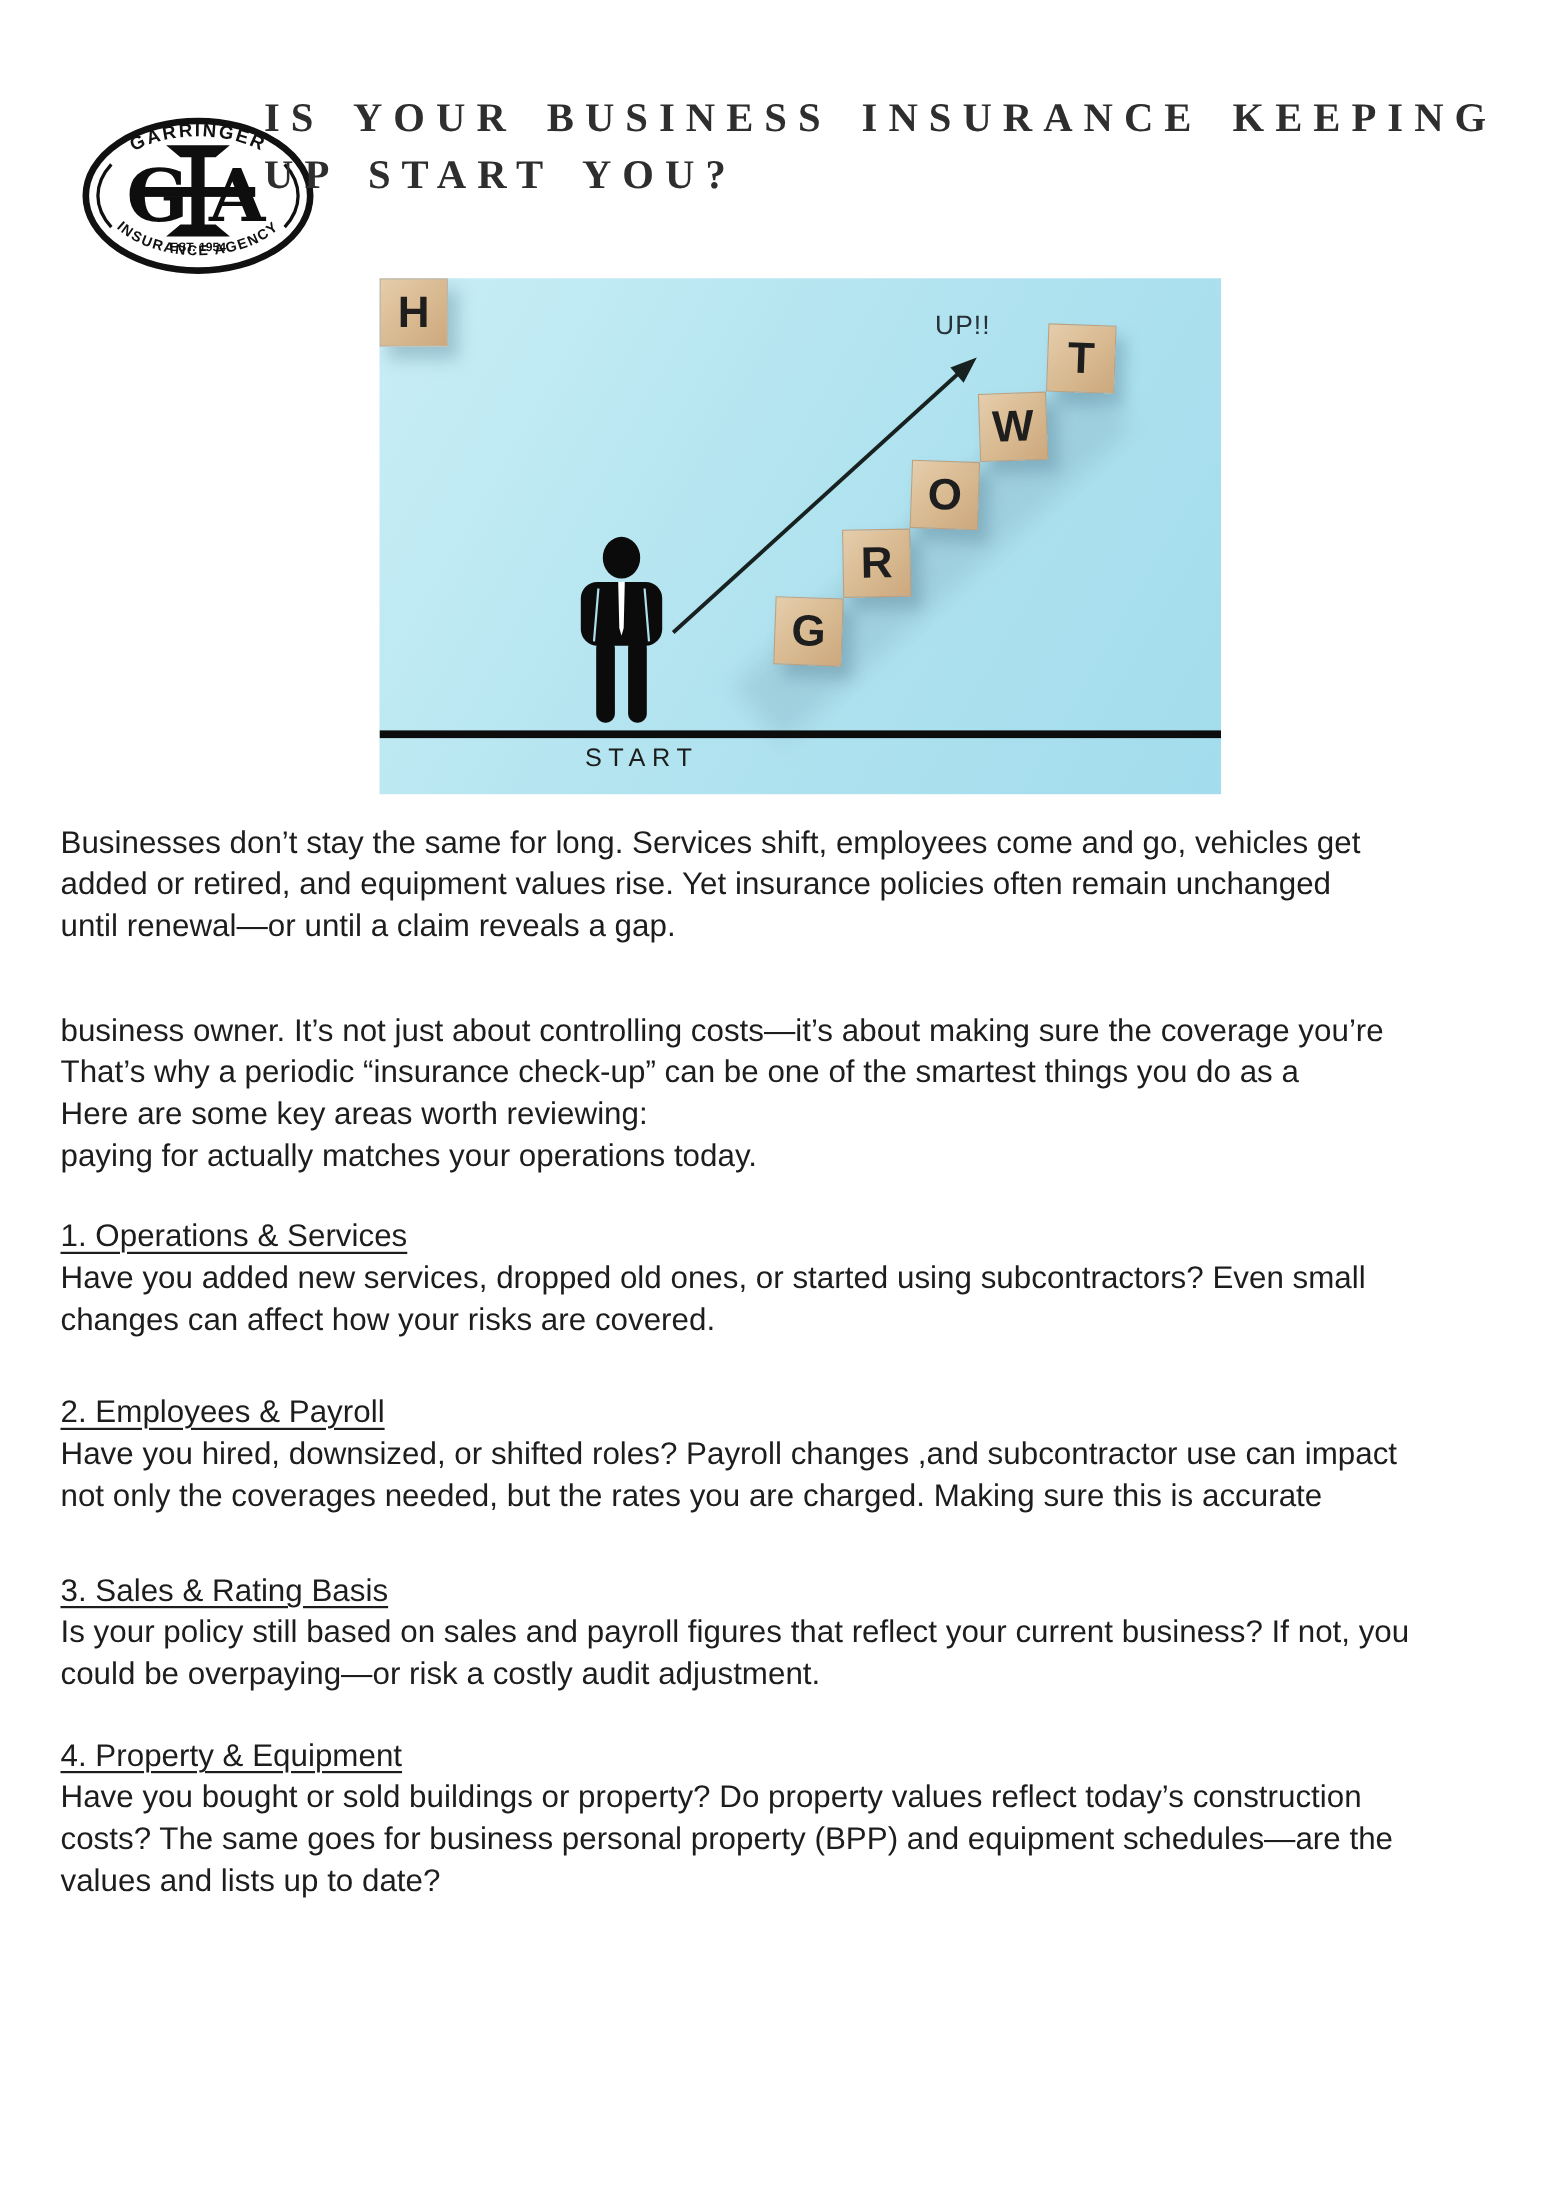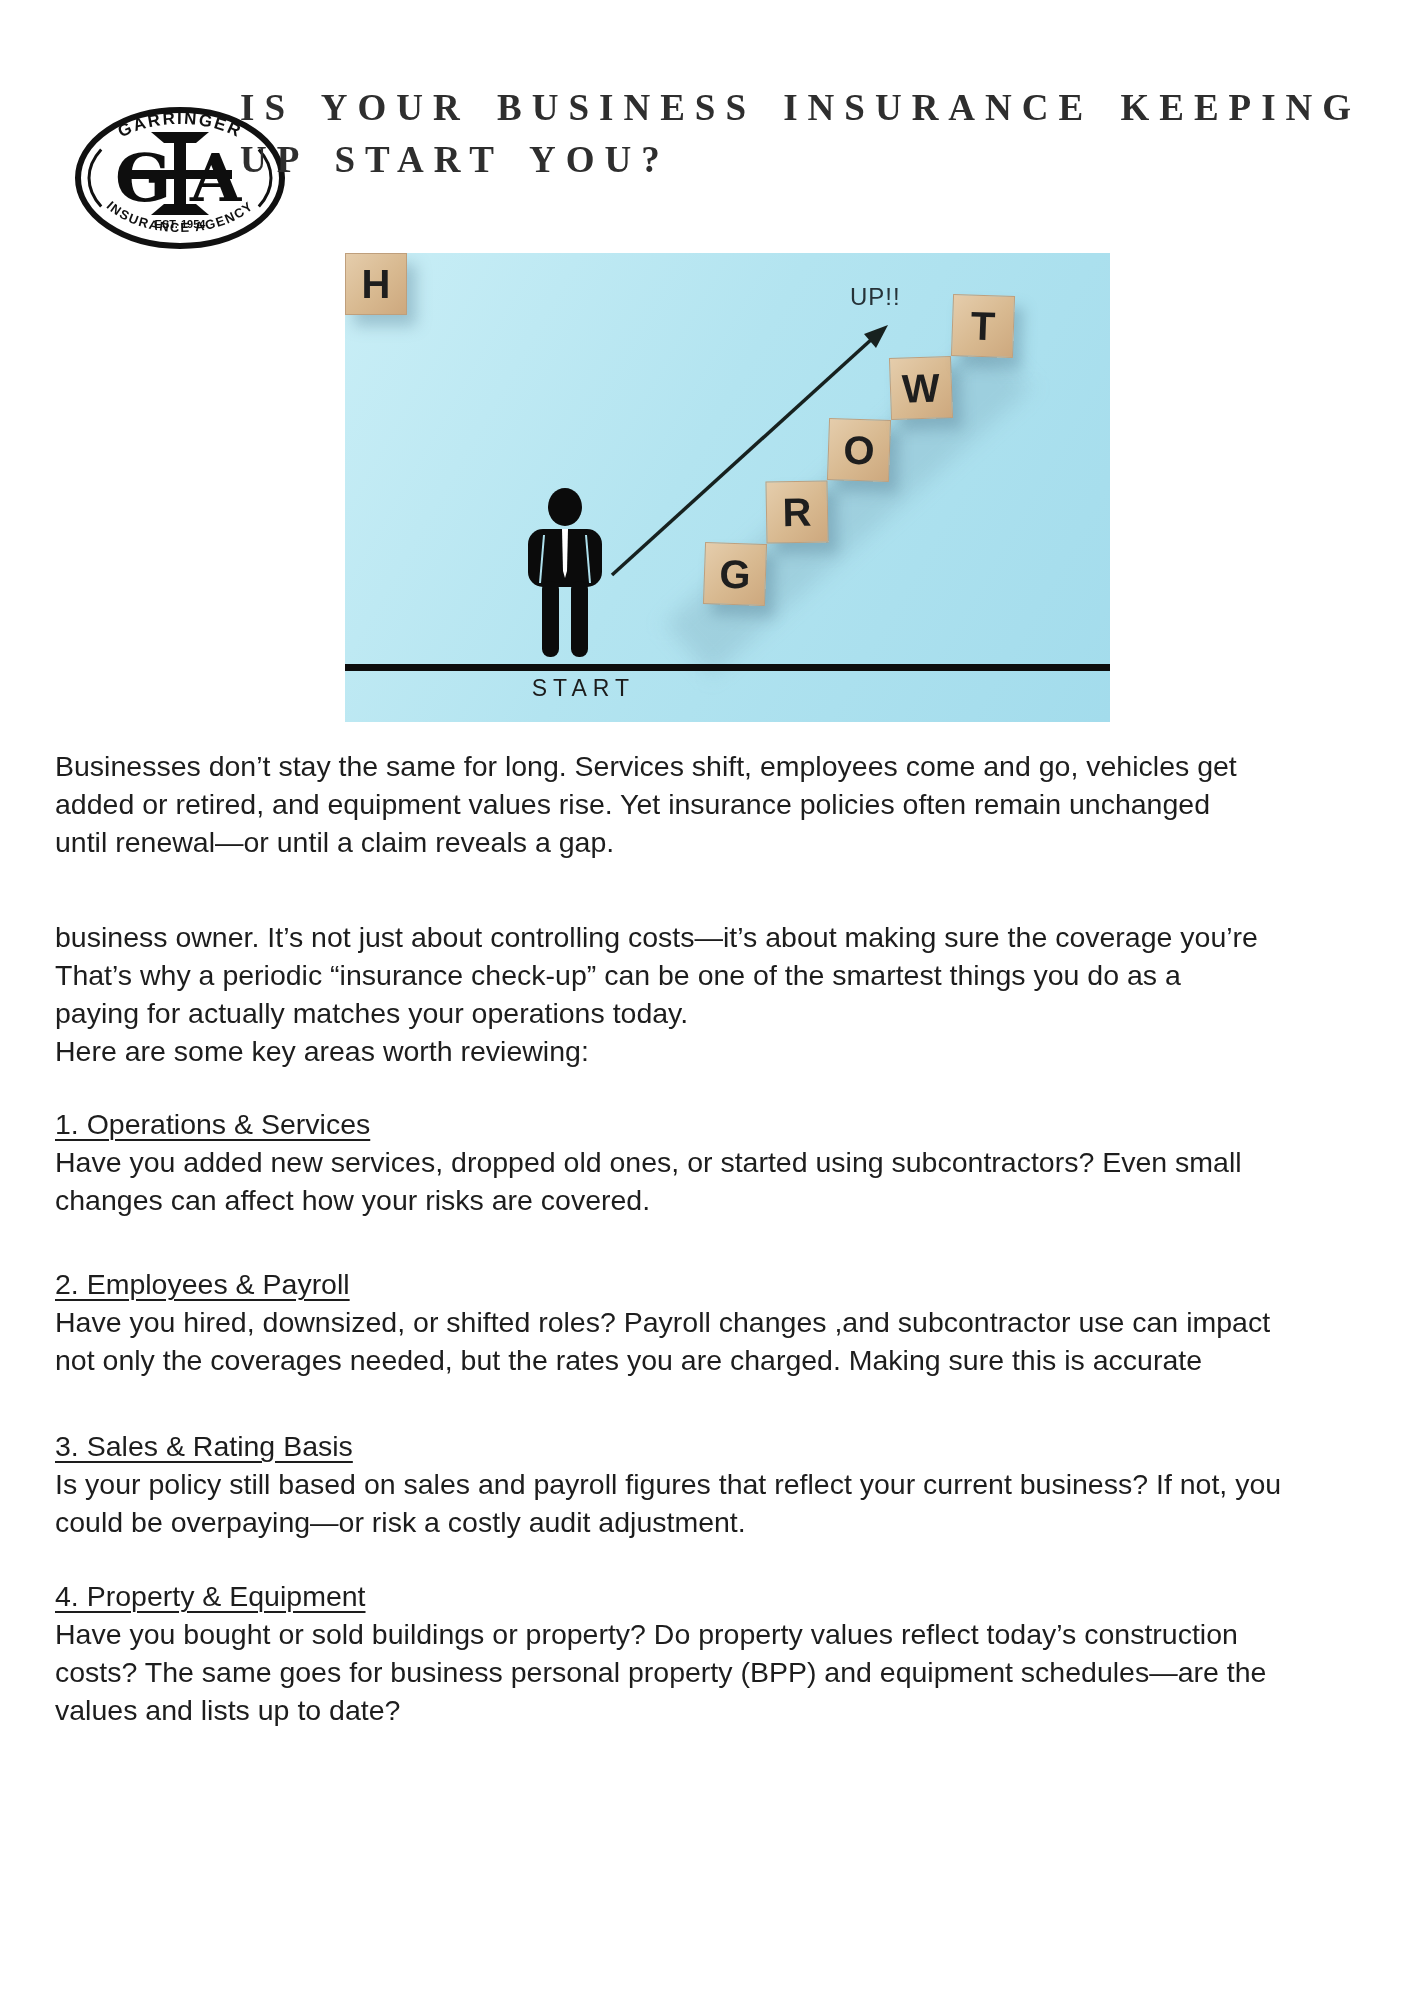--- a/index.html
+++ b/index.html
@@ -153,22 +153,22 @@
 
   <p class="para-1">
     <span class="line">Businesses don’t stay the same for long. Services shift, employees come and go, vehicles get</span>
     <span class="line">added or retired, and equipment values rise. Yet insurance policies often remain unchanged</span>
     <span class="line">until renewal—or until a claim reveals a gap.</span>
   </p>
 
   <p class="para-2">
     <span class="line">business owner. It’s not just about controlling costs—it’s about making sure the coverage you’re</span>
     <span class="line">That’s why a periodic “insurance check-up” can be one of the smartest things you do as a</span>
+    <span class="line">Here are some key areas worth reviewing:</span>
     <span class="line">paying for actually matches your operations today.</span>
-    <span class="line">Here are some key areas worth reviewing:</span>
   </p>
 
   <div class="sec-1">
     <span class="section-heading">1. Operations &amp; Services</span>
     <span class="line">Have you added new services, dropped old ones, or started using subcontractors? Even small</span>
     <span class="line">changes can affect how your risks are covered.</span>
   </div>
 
   <div class="sec-2">
     <span class="section-heading">2. Employees &amp; Payroll</span>

